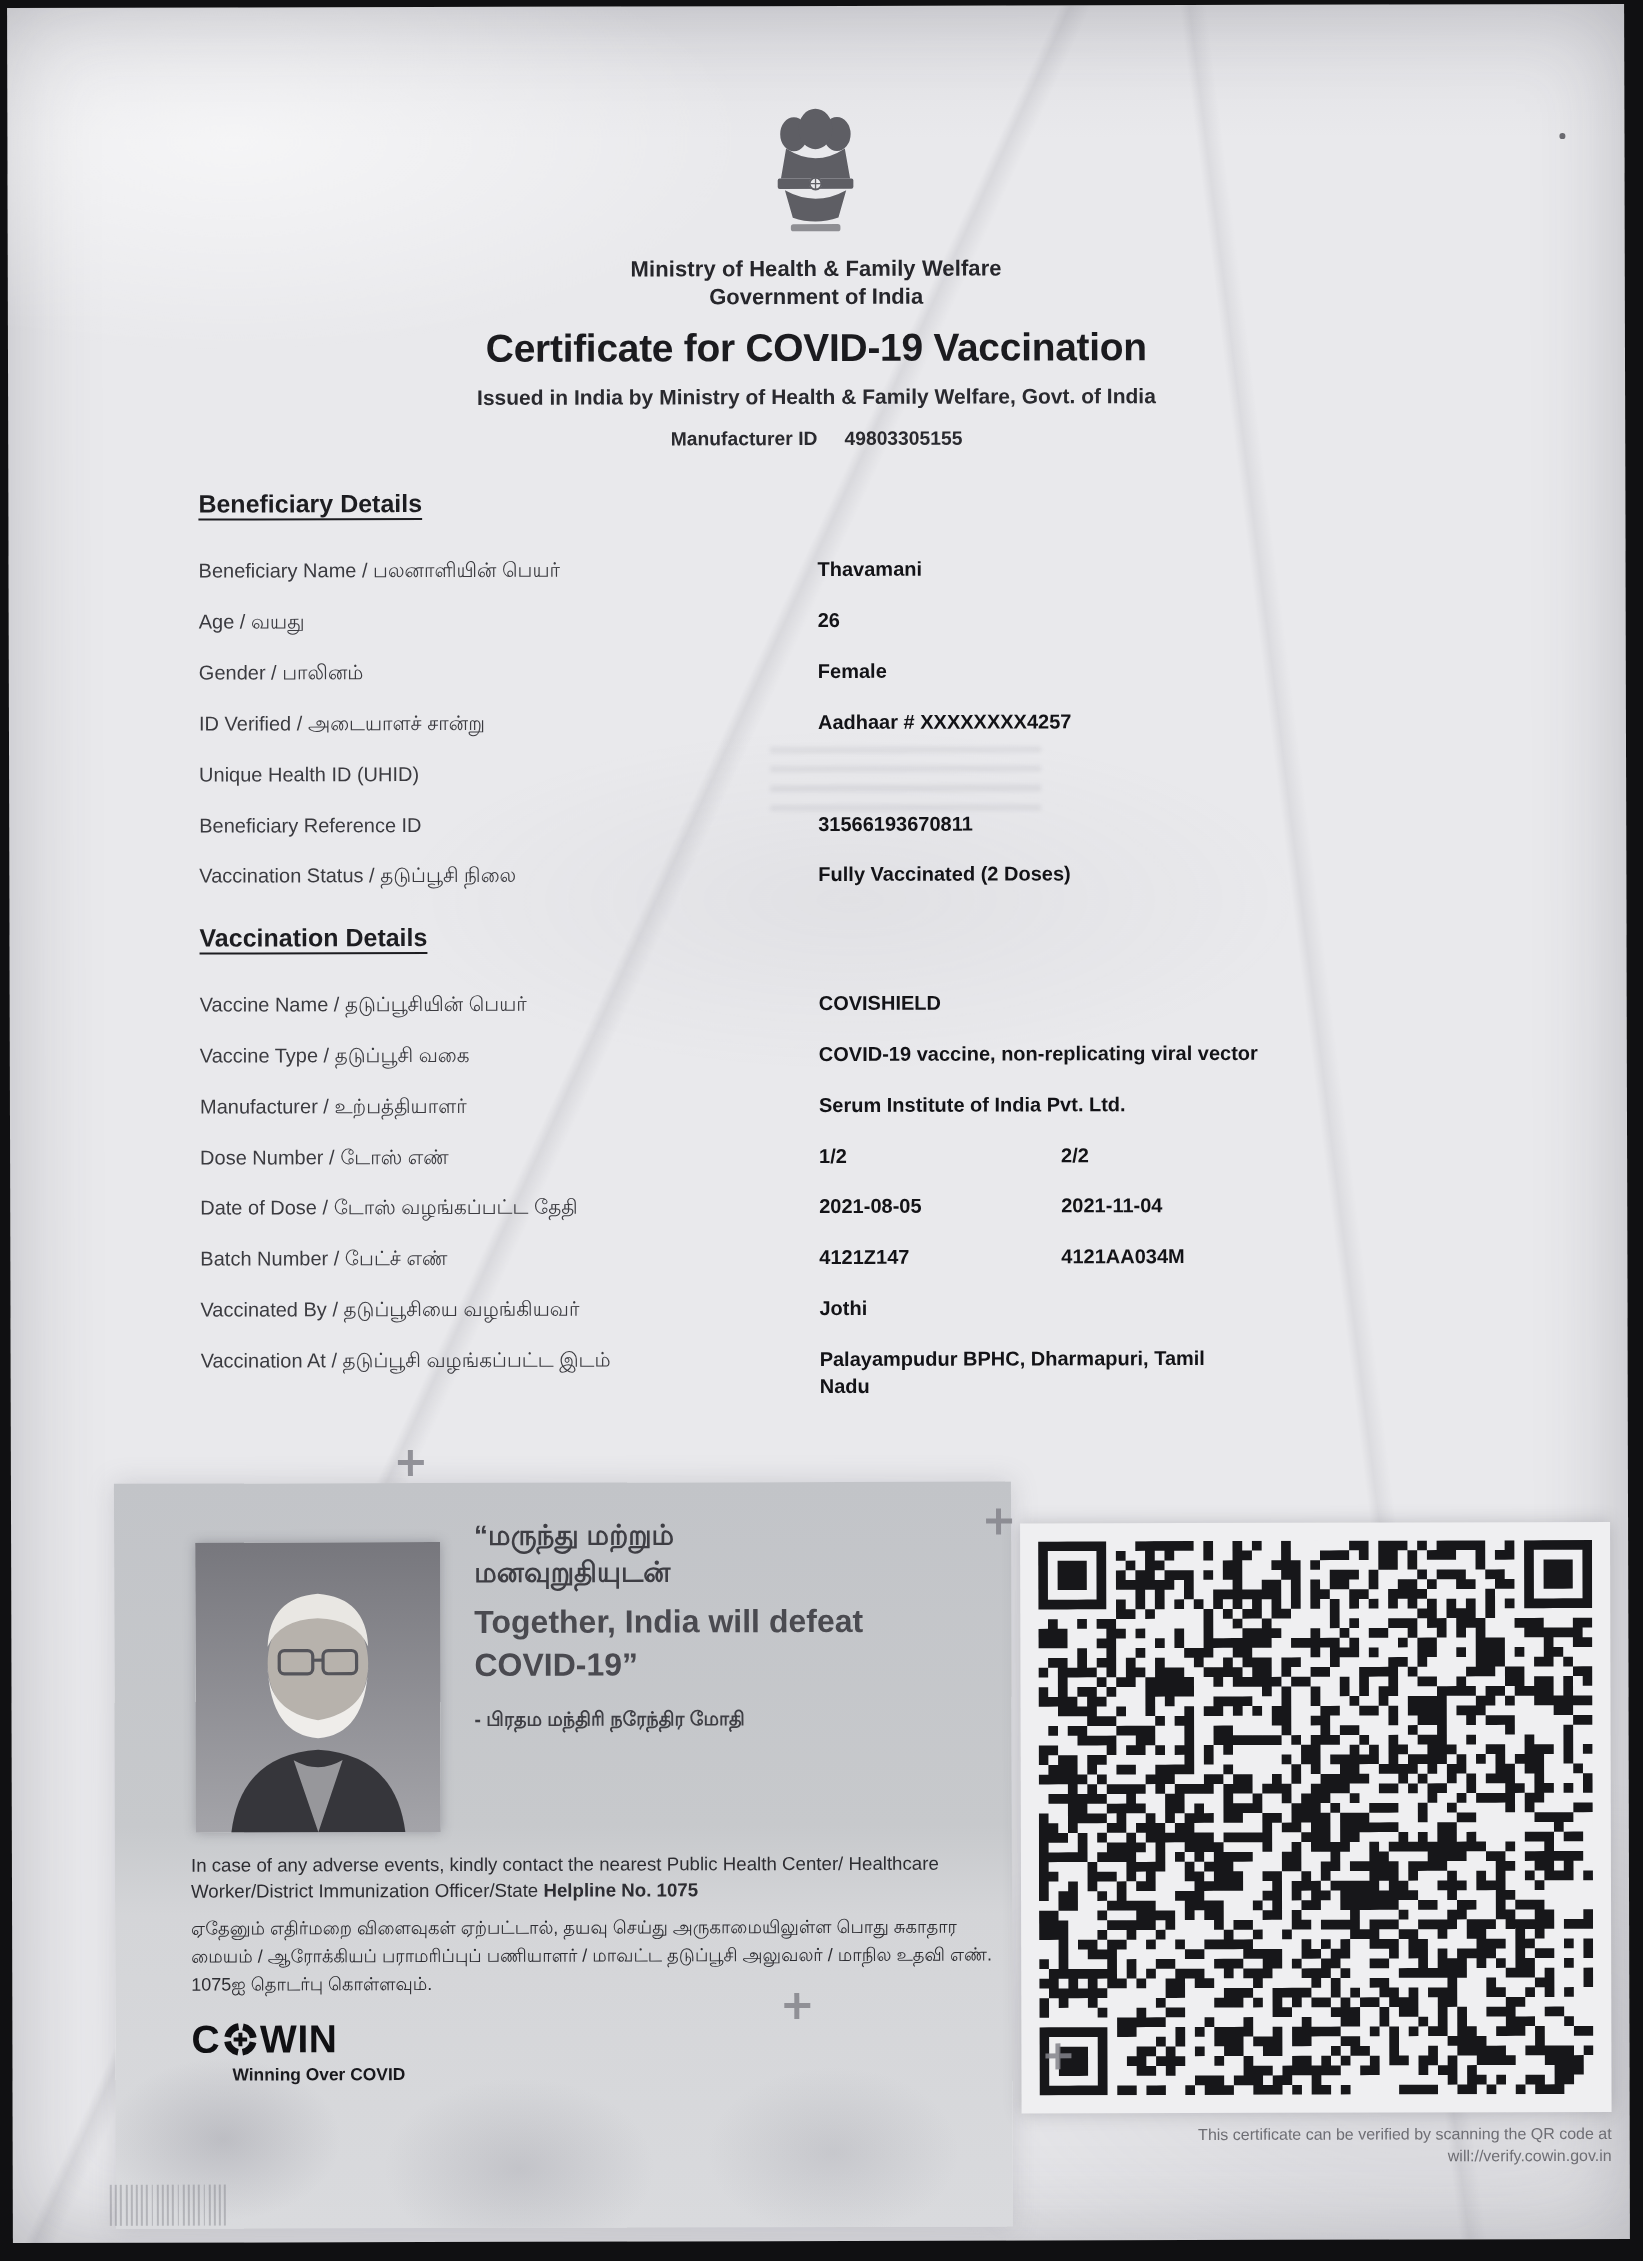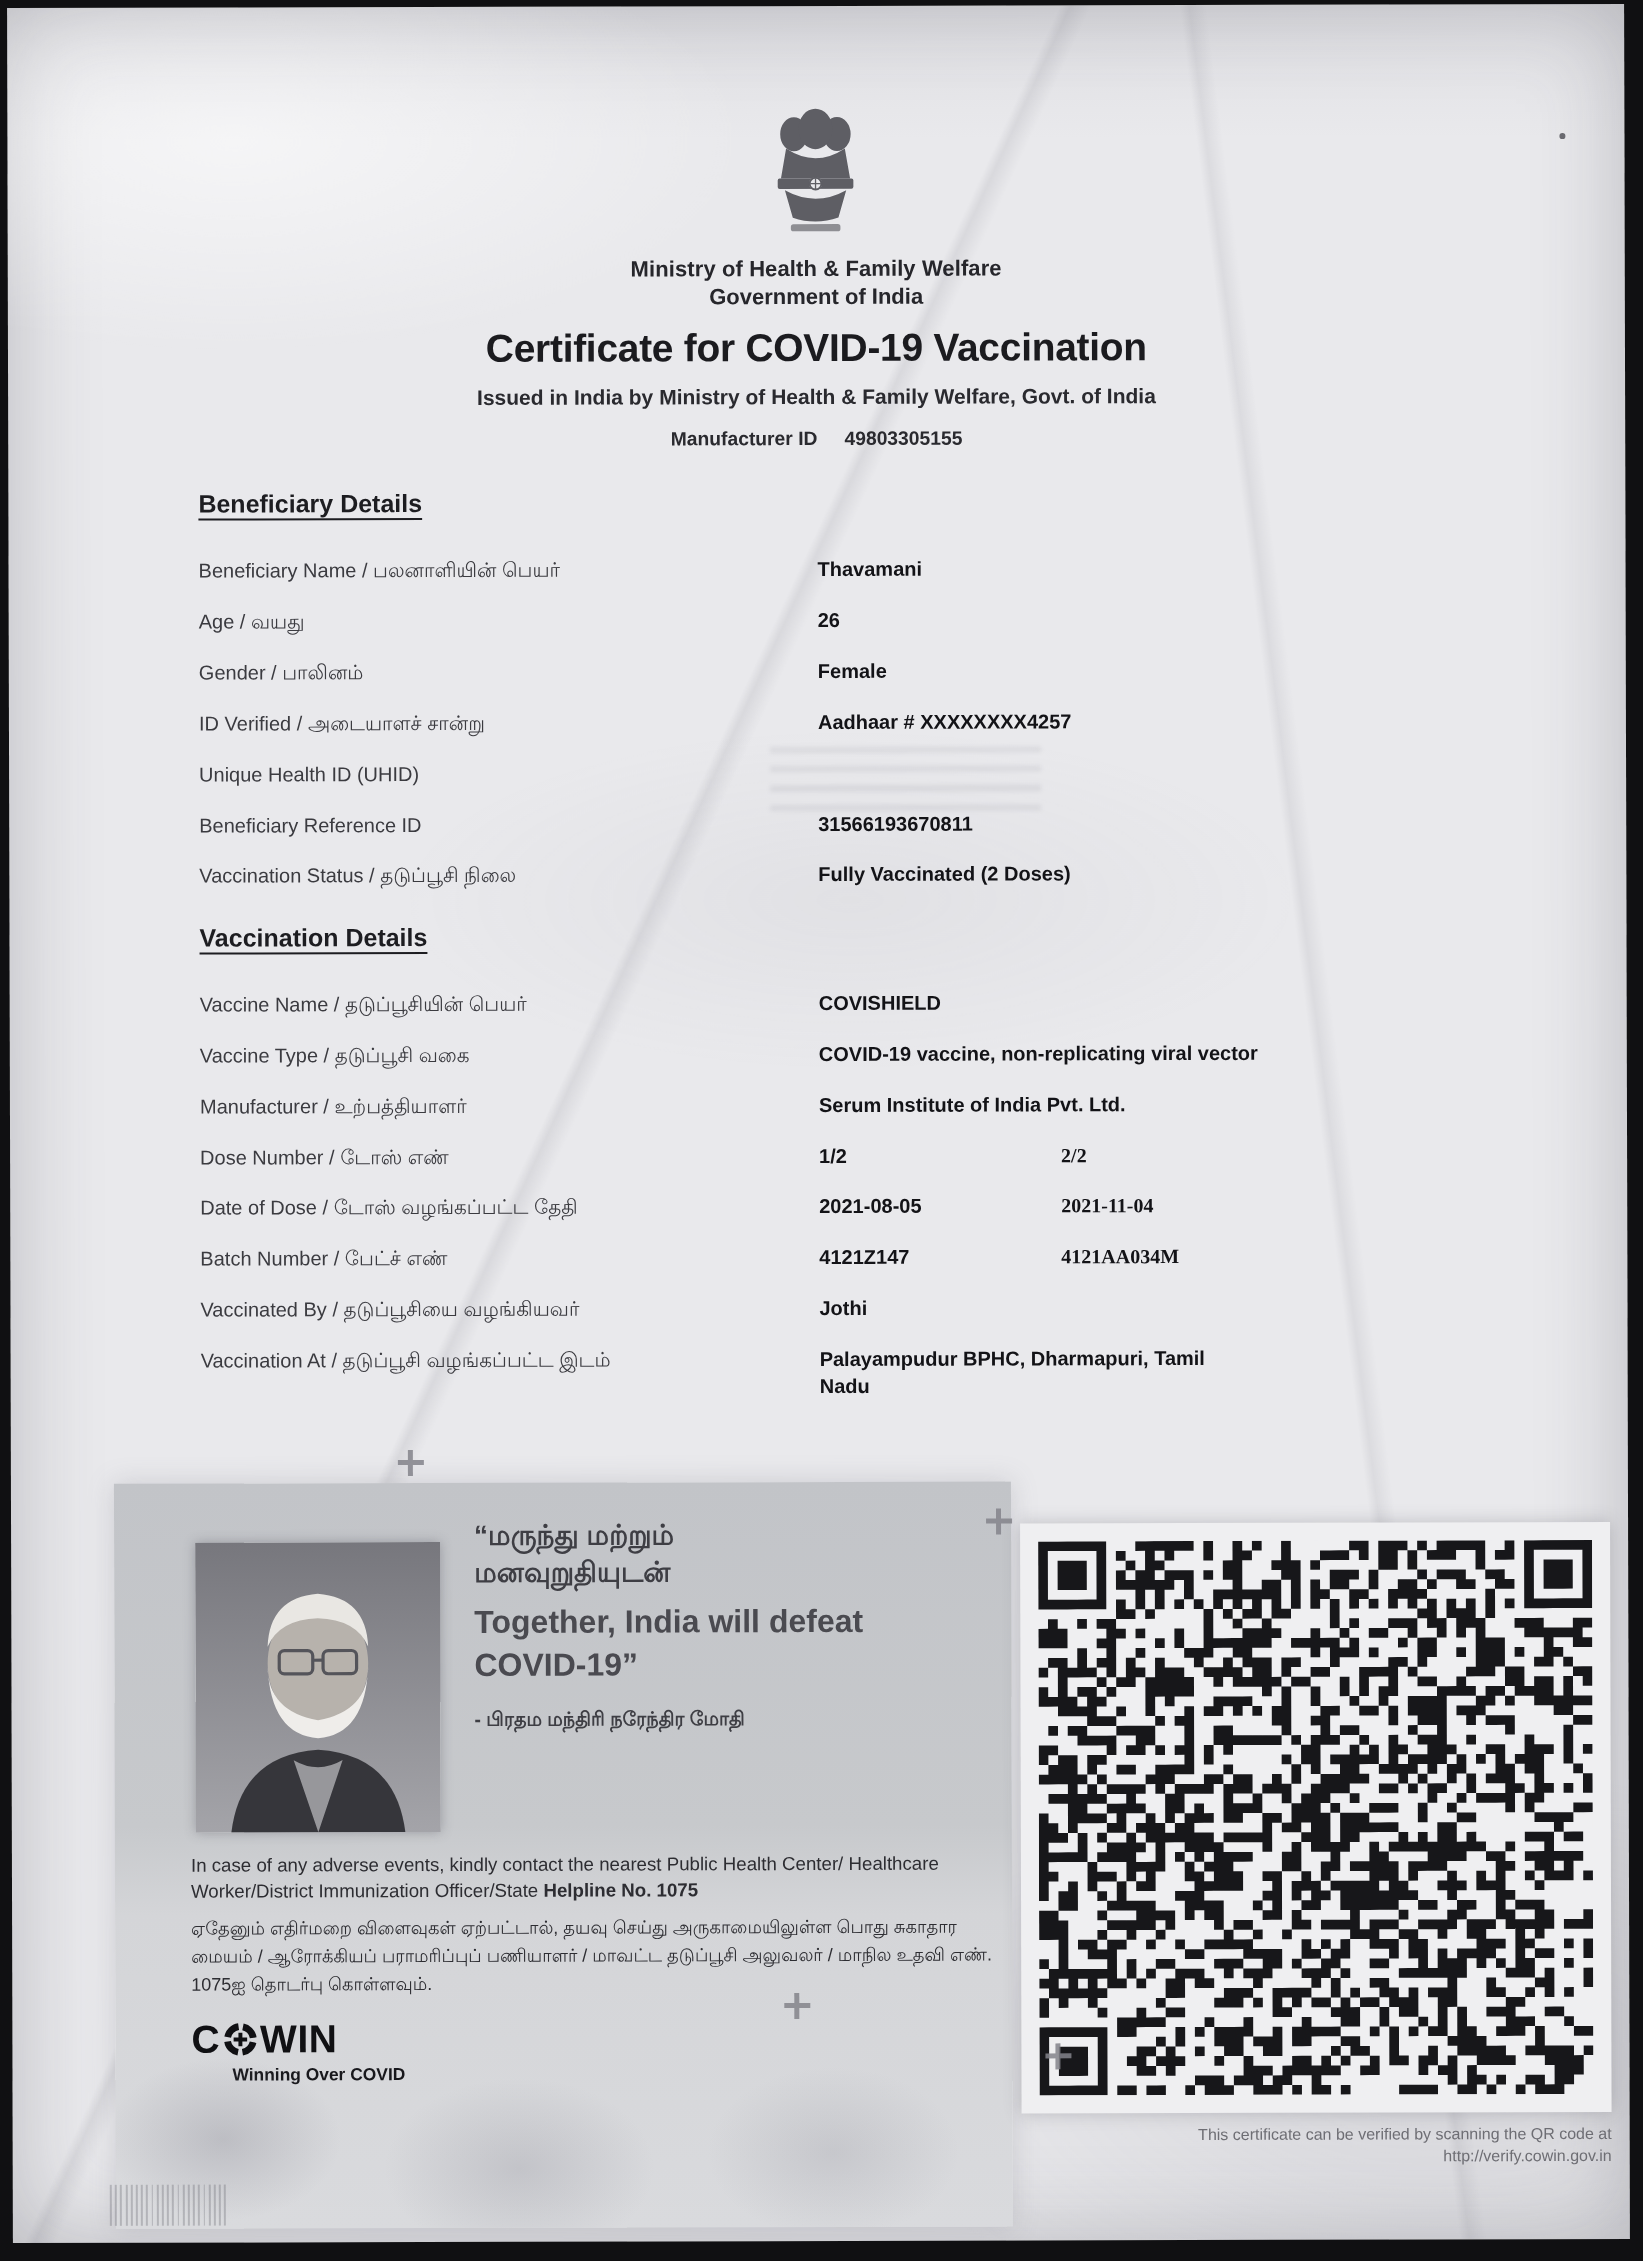--- a/index.html
+++ b/index.html
@@ -46,21 +46,21 @@
     text-decoration:underline; text-underline-offset:5.8px; text-decoration-thickness:1.9px;
     margin-bottom:39px;
   }
   .section-heading.vax { margin-top:34px; }
   .kv-row { position:relative; margin-bottom:24.5px; font-size:20px; line-height:26.4px; min-height:26.4px; }
   .kv-label { width:599px; }
   .kv-value {
     position:absolute; left:619px; top:0; width:567px;
     font-weight:bold; color:#131317; white-space:pre-line;
   }
-  .kv-value2 { position:absolute; left:861px; top:0; font-weight:bold; color:#131317;font-family:Liberation Serif, serif; }
+  .kv-value2 { position:absolute; left:861px; top:0; font-weight:bold; color:#131317; }
 
   
   .banner {
     left:103px; top:1476px; width:897px; height:745px;
     background:linear-gradient(180deg,#c2c4c8 0%,#c7c9cc 46%,#d4d5d8 58%,#d9dadd 100%);
     box-shadow:0 0 26px rgba(120,120,130,.25);
   }
   .banner::after {
     content:""; position:absolute; inset:0; pointer-events:none;
     background:
@@ -261,21 +261,21 @@
   </div>
 
   <div class="abs qr-box">
     <svg id="qr-svg" viewBox="0 0 855 855" aria-hidden="true">
       <rect width="855" height="855" fill="#efeff1"></rect>
     <path d="M0 0h15v15h-15zM15 0h15v15h-15zM30 0h15v15h-15zM45 0h15v15h-15zM60 0h15v15h-15zM75 0h15v15h-15zM90 0h15v15h-15zM150 0h15v15h-15zM165 0h15v15h-15zM180 0h15v15h-15zM195 0h15v15h-15zM210 0h15v15h-15zM225 0h15v15h-15zM255 0h15v15h-15zM300 0h15v15h-15zM330 0h15v15h-15zM375 0h15v15h-15zM480 0h15v15h-15zM495 0h15v15h-15zM525 0h15v15h-15zM540 0h15v15h-15zM555 0h15v15h-15zM585 0h15v15h-15zM615 0h15v15h-15zM630 0h15v15h-15zM645 0h15v15h-15zM660 0h15v15h-15zM675 0h15v15h-15zM720 0h15v15h-15zM750 0h15v15h-15zM765 0h15v15h-15zM780 0h15v15h-15zM795 0h15v15h-15zM810 0h15v15h-15zM825 0h15v15h-15zM840 0h15v15h-15zM0 15h15v15h-15zM90 15h15v15h-15zM120 15h15v15h-15zM165 15h15v15h-15zM195 15h15v15h-15zM255 15h15v15h-15zM300 15h15v15h-15zM315 15h15v15h-15zM375 15h15v15h-15zM435 15h15v15h-15zM450 15h15v15h-15zM465 15h15v15h-15zM495 15h15v15h-15zM525 15h15v15h-15zM540 15h15v15h-15zM570 15h15v15h-15zM600 15h15v15h-15zM615 15h15v15h-15zM630 15h15v15h-15zM675 15h15v15h-15zM705 15h15v15h-15zM720 15h15v15h-15zM750 15h15v15h-15zM840 15h15v15h-15zM0 30h15v15h-15zM30 30h15v15h-15zM45 30h15v15h-15zM60 30h15v15h-15zM90 30h15v15h-15zM135 30h15v15h-15zM165 30h15v15h-15zM180 30h15v15h-15zM285 30h15v15h-15zM300 30h15v15h-15zM360 30h15v15h-15zM375 30h15v15h-15zM390 30h15v15h-15zM420 30h15v15h-15zM525 30h15v15h-15zM540 30h15v15h-15zM570 30h15v15h-15zM675 30h15v15h-15zM750 30h15v15h-15zM780 30h15v15h-15zM795 30h15v15h-15zM810 30h15v15h-15zM840 30h15v15h-15zM0 45h15v15h-15zM30 45h15v15h-15zM45 45h15v15h-15zM60 45h15v15h-15zM90 45h15v15h-15zM120 45h15v15h-15zM150 45h15v15h-15zM165 45h15v15h-15zM195 45h15v15h-15zM210 45h15v15h-15zM225 45h15v15h-15zM255 45h15v15h-15zM285 45h15v15h-15zM300 45h15v15h-15zM375 45h15v15h-15zM390 45h15v15h-15zM450 45h15v15h-15zM465 45h15v15h-15zM480 45h15v15h-15zM510 45h15v15h-15zM585 45h15v15h-15zM615 45h15v15h-15zM630 45h15v15h-15zM645 45h15v15h-15zM690 45h15v15h-15zM705 45h15v15h-15zM750 45h15v15h-15zM780 45h15v15h-15zM795 45h15v15h-15zM810 45h15v15h-15zM840 45h15v15h-15zM0 60h15v15h-15zM30 60h15v15h-15zM45 60h15v15h-15zM60 60h15v15h-15zM90 60h15v15h-15zM120 60h15v15h-15zM135 60h15v15h-15zM150 60h15v15h-15zM165 60h15v15h-15zM180 60h15v15h-15zM195 60h15v15h-15zM225 60h15v15h-15zM300 60h15v15h-15zM345 60h15v15h-15zM360 60h15v15h-15zM390 60h15v15h-15zM420 60h15v15h-15zM450 60h15v15h-15zM465 60h15v15h-15zM510 60h15v15h-15zM555 60h15v15h-15zM570 60h15v15h-15zM600 60h15v15h-15zM645 60h15v15h-15zM660 60h15v15h-15zM705 60h15v15h-15zM720 60h15v15h-15zM750 60h15v15h-15zM780 60h15v15h-15zM795 60h15v15h-15zM810 60h15v15h-15zM840 60h15v15h-15zM0 75h15v15h-15zM90 75h15v15h-15zM150 75h15v15h-15zM180 75h15v15h-15zM225 75h15v15h-15zM270 75h15v15h-15zM285 75h15v15h-15zM300 75h15v15h-15zM315 75h15v15h-15zM330 75h15v15h-15zM345 75h15v15h-15zM360 75h15v15h-15zM390 75h15v15h-15zM420 75h15v15h-15zM435 75h15v15h-15zM480 75h15v15h-15zM495 75h15v15h-15zM540 75h15v15h-15zM555 75h15v15h-15zM570 75h15v15h-15zM585 75h15v15h-15zM690 75h15v15h-15zM750 75h15v15h-15zM840 75h15v15h-15zM0 90h15v15h-15zM15 90h15v15h-15zM30 90h15v15h-15zM45 90h15v15h-15zM60 90h15v15h-15zM75 90h15v15h-15zM90 90h15v15h-15zM120 90h15v15h-15zM150 90h15v15h-15zM180 90h15v15h-15zM210 90h15v15h-15zM240 90h15v15h-15zM270 90h15v15h-15zM300 90h15v15h-15zM330 90h15v15h-15zM360 90h15v15h-15zM390 90h15v15h-15zM420 90h15v15h-15zM450 90h15v15h-15zM480 90h15v15h-15zM510 90h15v15h-15zM540 90h15v15h-15zM570 90h15v15h-15zM600 90h15v15h-15zM630 90h15v15h-15zM660 90h15v15h-15zM690 90h15v15h-15zM720 90h15v15h-15zM750 90h15v15h-15zM765 90h15v15h-15zM780 90h15v15h-15zM795 90h15v15h-15zM810 90h15v15h-15zM825 90h15v15h-15zM840 90h15v15h-15zM120 105h15v15h-15zM135 105h15v15h-15zM165 105h15v15h-15zM255 105h15v15h-15zM285 105h15v15h-15zM315 105h15v15h-15zM330 105h15v15h-15zM360 105h15v15h-15zM375 105h15v15h-15zM450 105h15v15h-15zM585 105h15v15h-15zM600 105h15v15h-15zM630 105h15v15h-15zM645 105h15v15h-15zM660 105h15v15h-15zM690 105h15v15h-15zM15 120h15v15h-15zM60 120h15v15h-15zM90 120h15v15h-15zM105 120h15v15h-15zM255 120h15v15h-15zM300 120h15v15h-15zM345 120h15v15h-15zM450 120h15v15h-15zM480 120h15v15h-15zM540 120h15v15h-15zM555 120h15v15h-15zM570 120h15v15h-15zM600 120h15v15h-15zM615 120h15v15h-15zM645 120h15v15h-15zM660 120h15v15h-15zM675 120h15v15h-15zM735 120h15v15h-15zM750 120h15v15h-15zM765 120h15v15h-15zM825 120h15v15h-15zM840 120h15v15h-15zM0 135h15v15h-15zM15 135h15v15h-15zM30 135h15v15h-15zM105 135h15v15h-15zM120 135h15v15h-15zM150 135h15v15h-15zM210 135h15v15h-15zM255 135h15v15h-15zM315 135h15v15h-15zM330 135h15v15h-15zM345 135h15v15h-15zM360 135h15v15h-15zM420 135h15v15h-15zM465 135h15v15h-15zM510 135h15v15h-15zM525 135h15v15h-15zM570 135h15v15h-15zM615 135h15v15h-15zM645 135h15v15h-15zM675 135h15v15h-15zM750 135h15v15h-15zM765 135h15v15h-15zM780 135h15v15h-15zM795 135h15v15h-15zM810 135h15v15h-15zM825 135h15v15h-15zM0 150h15v15h-15zM15 150h15v15h-15zM30 150h15v15h-15zM90 150h15v15h-15zM105 150h15v15h-15zM180 150h15v15h-15zM210 150h15v15h-15zM255 150h15v15h-15zM270 150h15v15h-15zM285 150h15v15h-15zM300 150h15v15h-15zM315 150h15v15h-15zM330 150h15v15h-15zM345 150h15v15h-15zM390 150h15v15h-15zM405 150h15v15h-15zM420 150h15v15h-15zM435 150h15v15h-15zM450 150h15v15h-15zM480 150h15v15h-15zM555 150h15v15h-15zM585 150h15v15h-15zM600 150h15v15h-15zM675 150h15v15h-15zM690 150h15v15h-15zM705 150h15v15h-15zM780 150h15v15h-15zM825 150h15v15h-15zM840 150h15v15h-15zM60 165h15v15h-15zM105 165h15v15h-15zM150 165h15v15h-15zM225 165h15v15h-15zM240 165h15v15h-15zM255 165h15v15h-15zM300 165h15v15h-15zM315 165h15v15h-15zM420 165h15v15h-15zM450 165h15v15h-15zM465 165h15v15h-15zM480 165h15v15h-15zM510 165h15v15h-15zM585 165h15v15h-15zM600 165h15v15h-15zM645 165h15v15h-15zM675 165h15v15h-15zM690 165h15v15h-15zM705 165h15v15h-15zM735 165h15v15h-15zM780 165h15v15h-15zM795 165h15v15h-15zM15 180h15v15h-15zM30 180h15v15h-15zM60 180h15v15h-15zM90 180h15v15h-15zM105 180h15v15h-15zM135 180h15v15h-15zM180 180h15v15h-15zM240 180h15v15h-15zM285 180h15v15h-15zM315 180h15v15h-15zM330 180h15v15h-15zM345 180h15v15h-15zM375 180h15v15h-15zM390 180h15v15h-15zM450 180h15v15h-15zM540 180h15v15h-15zM555 180h15v15h-15zM585 180h15v15h-15zM675 180h15v15h-15zM690 180h15v15h-15zM705 180h15v15h-15zM765 180h15v15h-15zM780 180h15v15h-15zM810 180h15v15h-15zM0 195h15v15h-15zM30 195h15v15h-15zM45 195h15v15h-15zM60 195h15v15h-15zM75 195h15v15h-15zM105 195h15v15h-15zM135 195h15v15h-15zM150 195h15v15h-15zM180 195h15v15h-15zM195 195h15v15h-15zM210 195h15v15h-15zM255 195h15v15h-15zM270 195h15v15h-15zM285 195h15v15h-15zM300 195h15v15h-15zM330 195h15v15h-15zM345 195h15v15h-15zM375 195h15v15h-15zM420 195h15v15h-15zM435 195h15v15h-15zM495 195h15v15h-15zM510 195h15v15h-15zM525 195h15v15h-15zM540 195h15v15h-15zM570 195h15v15h-15zM660 195h15v15h-15zM675 195h15v15h-15zM690 195h15v15h-15zM720 195h15v15h-15zM735 195h15v15h-15zM825 195h15v15h-15zM840 195h15v15h-15zM30 210h15v15h-15zM90 210h15v15h-15zM120 210h15v15h-15zM135 210h15v15h-15zM165 210h15v15h-15zM180 210h15v15h-15zM195 210h15v15h-15zM210 210h15v15h-15zM225 210h15v15h-15zM270 210h15v15h-15zM300 210h15v15h-15zM315 210h15v15h-15zM330 210h15v15h-15zM345 210h15v15h-15zM360 210h15v15h-15zM390 210h15v15h-15zM405 210h15v15h-15zM465 210h15v15h-15zM495 210h15v15h-15zM540 210h15v15h-15zM585 210h15v15h-15zM600 210h15v15h-15zM645 210h15v15h-15zM720 210h15v15h-15zM735 210h15v15h-15zM765 210h15v15h-15zM780 210h15v15h-15zM810 210h15v15h-15zM840 210h15v15h-15zM0 225h15v15h-15zM30 225h15v15h-15zM60 225h15v15h-15zM75 225h15v15h-15zM105 225h15v15h-15zM165 225h15v15h-15zM180 225h15v15h-15zM195 225h15v15h-15zM210 225h15v15h-15zM225 225h15v15h-15zM345 225h15v15h-15zM375 225h15v15h-15zM420 225h15v15h-15zM465 225h15v15h-15zM495 225h15v15h-15zM525 225h15v15h-15zM540 225h15v15h-15zM615 225h15v15h-15zM630 225h15v15h-15zM645 225h15v15h-15zM660 225h15v15h-15zM690 225h15v15h-15zM705 225h15v15h-15zM735 225h15v15h-15zM750 225h15v15h-15zM765 225h15v15h-15zM780 225h15v15h-15zM810 225h15v15h-15zM0 240h15v15h-15zM15 240h15v15h-15zM30 240h15v15h-15zM45 240h15v15h-15zM75 240h15v15h-15zM90 240h15v15h-15zM165 240h15v15h-15zM195 240h15v15h-15zM270 240h15v15h-15zM285 240h15v15h-15zM300 240h15v15h-15zM315 240h15v15h-15zM375 240h15v15h-15zM420 240h15v15h-15zM480 240h15v15h-15zM525 240h15v15h-15zM570 240h15v15h-15zM585 240h15v15h-15zM600 240h15v15h-15zM615 240h15v15h-15zM675 240h15v15h-15zM690 240h15v15h-15zM720 240h15v15h-15zM765 240h15v15h-15zM780 240h15v15h-15zM795 240h15v15h-15zM810 240h15v15h-15zM825 240h15v15h-15zM840 240h15v15h-15zM30 255h15v15h-15zM45 255h15v15h-15zM60 255h15v15h-15zM75 255h15v15h-15zM120 255h15v15h-15zM165 255h15v15h-15zM225 255h15v15h-15zM255 255h15v15h-15zM270 255h15v15h-15zM300 255h15v15h-15zM330 255h15v15h-15zM360 255h15v15h-15zM375 255h15v15h-15zM435 255h15v15h-15zM450 255h15v15h-15zM495 255h15v15h-15zM510 255h15v15h-15zM540 255h15v15h-15zM570 255h15v15h-15zM585 255h15v15h-15zM600 255h15v15h-15zM615 255h15v15h-15zM645 255h15v15h-15zM660 255h15v15h-15zM675 255h15v15h-15zM795 255h15v15h-15zM810 255h15v15h-15zM75 270h15v15h-15zM90 270h15v15h-15zM105 270h15v15h-15zM180 270h15v15h-15zM210 270h15v15h-15zM225 270h15v15h-15zM360 270h15v15h-15zM375 270h15v15h-15zM420 270h15v15h-15zM435 270h15v15h-15zM540 270h15v15h-15zM585 270h15v15h-15zM600 270h15v15h-15zM615 270h15v15h-15zM660 270h15v15h-15zM690 270h15v15h-15zM705 270h15v15h-15zM720 270h15v15h-15zM825 270h15v15h-15zM840 270h15v15h-15zM15 285h15v15h-15zM45 285h15v15h-15zM60 285h15v15h-15zM120 285h15v15h-15zM135 285h15v15h-15zM150 285h15v15h-15zM165 285h15v15h-15zM225 285h15v15h-15zM270 285h15v15h-15zM285 285h15v15h-15zM375 285h15v15h-15zM435 285h15v15h-15zM465 285h15v15h-15zM480 285h15v15h-15zM570 285h15v15h-15zM615 285h15v15h-15zM720 285h15v15h-15zM810 285h15v15h-15zM60 300h15v15h-15zM75 300h15v15h-15zM90 300h15v15h-15zM105 300h15v15h-15zM150 300h15v15h-15zM165 300h15v15h-15zM225 300h15v15h-15zM270 300h15v15h-15zM285 300h15v15h-15zM300 300h15v15h-15zM315 300h15v15h-15zM330 300h15v15h-15zM345 300h15v15h-15zM360 300h15v15h-15zM390 300h15v15h-15zM420 300h15v15h-15zM435 300h15v15h-15zM450 300h15v15h-15zM495 300h15v15h-15zM540 300h15v15h-15zM585 300h15v15h-15zM600 300h15v15h-15zM615 300h15v15h-15zM660 300h15v15h-15zM750 300h15v15h-15zM810 300h15v15h-15zM0 315h15v15h-15zM15 315h15v15h-15zM105 315h15v15h-15zM135 315h15v15h-15zM150 315h15v15h-15zM180 315h15v15h-15zM210 315h15v15h-15zM225 315h15v15h-15zM255 315h15v15h-15zM285 315h15v15h-15zM405 315h15v15h-15zM420 315h15v15h-15zM480 315h15v15h-15zM510 315h15v15h-15zM540 315h15v15h-15zM555 315h15v15h-15zM600 315h15v15h-15zM615 315h15v15h-15zM630 315h15v15h-15zM690 315h15v15h-15zM705 315h15v15h-15zM750 315h15v15h-15zM765 315h15v15h-15zM780 315h15v15h-15zM810 315h15v15h-15zM840 315h15v15h-15zM0 330h15v15h-15zM30 330h15v15h-15zM45 330h15v15h-15zM75 330h15v15h-15zM90 330h15v15h-15zM225 330h15v15h-15zM255 330h15v15h-15zM375 330h15v15h-15zM405 330h15v15h-15zM420 330h15v15h-15zM450 330h15v15h-15zM465 330h15v15h-15zM480 330h15v15h-15zM495 330h15v15h-15zM510 330h15v15h-15zM540 330h15v15h-15zM570 330h15v15h-15zM585 330h15v15h-15zM600 330h15v15h-15zM615 330h15v15h-15zM645 330h15v15h-15zM675 330h15v15h-15zM705 330h15v15h-15zM735 330h15v15h-15zM750 330h15v15h-15zM765 330h15v15h-15zM810 330h15v15h-15zM15 345h15v15h-15zM30 345h15v15h-15zM45 345h15v15h-15zM75 345h15v15h-15zM120 345h15v15h-15zM135 345h15v15h-15zM180 345h15v15h-15zM195 345h15v15h-15zM210 345h15v15h-15zM225 345h15v15h-15zM285 345h15v15h-15zM390 345h15v15h-15zM420 345h15v15h-15zM465 345h15v15h-15zM480 345h15v15h-15zM525 345h15v15h-15zM540 345h15v15h-15zM555 345h15v15h-15zM570 345h15v15h-15zM600 345h15v15h-15zM630 345h15v15h-15zM645 345h15v15h-15zM705 345h15v15h-15zM720 345h15v15h-15zM750 345h15v15h-15zM765 345h15v15h-15zM825 345h15v15h-15zM0 360h15v15h-15zM15 360h15v15h-15zM30 360h15v15h-15zM45 360h15v15h-15zM60 360h15v15h-15zM90 360h15v15h-15zM165 360h15v15h-15zM180 360h15v15h-15zM195 360h15v15h-15zM255 360h15v15h-15zM270 360h15v15h-15zM300 360h15v15h-15zM315 360h15v15h-15zM360 360h15v15h-15zM390 360h15v15h-15zM435 360h15v15h-15zM450 360h15v15h-15zM465 360h15v15h-15zM480 360h15v15h-15zM495 360h15v15h-15zM555 360h15v15h-15zM585 360h15v15h-15zM630 360h15v15h-15zM660 360h15v15h-15zM690 360h15v15h-15zM705 360h15v15h-15zM720 360h15v15h-15zM765 360h15v15h-15zM840 360h15v15h-15zM45 375h15v15h-15zM75 375h15v15h-15zM105 375h15v15h-15zM120 375h15v15h-15zM135 375h15v15h-15zM150 375h15v15h-15zM180 375h15v15h-15zM210 375h15v15h-15zM225 375h15v15h-15zM240 375h15v15h-15zM255 375h15v15h-15zM285 375h15v15h-15zM300 375h15v15h-15zM315 375h15v15h-15zM345 375h15v15h-15zM360 375h15v15h-15zM375 375h15v15h-15zM420 375h15v15h-15zM435 375h15v15h-15zM450 375h15v15h-15zM465 375h15v15h-15zM525 375h15v15h-15zM540 375h15v15h-15zM570 375h15v15h-15zM600 375h15v15h-15zM615 375h15v15h-15zM660 375h15v15h-15zM720 375h15v15h-15zM735 375h15v15h-15zM765 375h15v15h-15zM780 375h15v15h-15zM810 375h15v15h-15zM840 375h15v15h-15zM15 390h15v15h-15zM30 390h15v15h-15zM45 390h15v15h-15zM60 390h15v15h-15zM75 390h15v15h-15zM90 390h15v15h-15zM135 390h15v15h-15zM195 390h15v15h-15zM210 390h15v15h-15zM285 390h15v15h-15zM330 390h15v15h-15zM375 390h15v15h-15zM405 390h15v15h-15zM420 390h15v15h-15zM435 390h15v15h-15zM480 390h15v15h-15zM600 390h15v15h-15zM645 390h15v15h-15zM675 390h15v15h-15zM690 390h15v15h-15zM705 390h15v15h-15zM720 390h15v15h-15zM750 390h15v15h-15zM765 390h15v15h-15zM45 405h15v15h-15zM60 405h15v15h-15zM105 405h15v15h-15zM120 405h15v15h-15zM135 405h15v15h-15zM150 405h15v15h-15zM195 405h15v15h-15zM210 405h15v15h-15zM240 405h15v15h-15zM285 405h15v15h-15zM300 405h15v15h-15zM315 405h15v15h-15zM330 405h15v15h-15zM390 405h15v15h-15zM405 405h15v15h-15zM420 405h15v15h-15zM450 405h15v15h-15zM510 405h15v15h-15zM525 405h15v15h-15zM540 405h15v15h-15zM585 405h15v15h-15zM630 405h15v15h-15zM720 405h15v15h-15zM750 405h15v15h-15zM825 405h15v15h-15zM840 405h15v15h-15zM0 420h15v15h-15zM45 420h15v15h-15zM60 420h15v15h-15zM75 420h15v15h-15zM90 420h15v15h-15zM120 420h15v15h-15zM165 420h15v15h-15zM195 420h15v15h-15zM225 420h15v15h-15zM240 420h15v15h-15zM255 420h15v15h-15zM285 420h15v15h-15zM300 420h15v15h-15zM345 420h15v15h-15zM360 420h15v15h-15zM390 420h15v15h-15zM405 420h15v15h-15zM420 420h15v15h-15zM435 420h15v15h-15zM465 420h15v15h-15zM480 420h15v15h-15zM495 420h15v15h-15zM585 420h15v15h-15zM645 420h15v15h-15zM660 420h15v15h-15zM765 420h15v15h-15zM780 420h15v15h-15zM795 420h15v15h-15zM810 420h15v15h-15zM0 435h15v15h-15zM15 435h15v15h-15zM45 435h15v15h-15zM105 435h15v15h-15zM120 435h15v15h-15zM150 435h15v15h-15zM165 435h15v15h-15zM180 435h15v15h-15zM210 435h15v15h-15zM225 435h15v15h-15zM345 435h15v15h-15zM375 435h15v15h-15zM390 435h15v15h-15zM420 435h15v15h-15zM435 435h15v15h-15zM465 435h15v15h-15zM480 435h15v15h-15zM495 435h15v15h-15zM510 435h15v15h-15zM525 435h15v15h-15zM540 435h15v15h-15zM615 435h15v15h-15zM630 435h15v15h-15zM795 435h15v15h-15zM0 450h15v15h-15zM15 450h15v15h-15zM30 450h15v15h-15zM60 450h15v15h-15zM90 450h15v15h-15zM135 450h15v15h-15zM165 450h15v15h-15zM180 450h15v15h-15zM195 450h15v15h-15zM210 450h15v15h-15zM225 450h15v15h-15zM240 450h15v15h-15zM255 450h15v15h-15zM285 450h15v15h-15zM300 450h15v15h-15zM315 450h15v15h-15zM330 450h15v15h-15zM345 450h15v15h-15zM405 450h15v15h-15zM420 450h15v15h-15zM435 450h15v15h-15zM465 450h15v15h-15zM480 450h15v15h-15zM555 450h15v15h-15zM585 450h15v15h-15zM615 450h15v15h-15zM630 450h15v15h-15zM660 450h15v15h-15zM750 450h15v15h-15zM765 450h15v15h-15zM780 450h15v15h-15zM810 450h15v15h-15zM825 450h15v15h-15zM0 465h15v15h-15zM60 465h15v15h-15zM105 465h15v15h-15zM120 465h15v15h-15zM135 465h15v15h-15zM150 465h15v15h-15zM180 465h15v15h-15zM225 465h15v15h-15zM240 465h15v15h-15zM255 465h15v15h-15zM270 465h15v15h-15zM345 465h15v15h-15zM390 465h15v15h-15zM420 465h15v15h-15zM435 465h15v15h-15zM450 465h15v15h-15zM465 465h15v15h-15zM510 465h15v15h-15zM540 465h15v15h-15zM555 465h15v15h-15zM570 465h15v15h-15zM585 465h15v15h-15zM600 465h15v15h-15zM615 465h15v15h-15zM630 465h15v15h-15zM645 465h15v15h-15zM660 465h15v15h-15zM675 465h15v15h-15zM720 465h15v15h-15zM780 465h15v15h-15zM0 480h15v15h-15zM15 480h15v15h-15zM30 480h15v15h-15zM45 480h15v15h-15zM60 480h15v15h-15zM90 480h15v15h-15zM105 480h15v15h-15zM120 480h15v15h-15zM135 480h15v15h-15zM180 480h15v15h-15zM210 480h15v15h-15zM240 480h15v15h-15zM270 480h15v15h-15zM285 480h15v15h-15zM300 480h15v15h-15zM315 480h15v15h-15zM375 480h15v15h-15zM390 480h15v15h-15zM450 480h15v15h-15zM510 480h15v15h-15zM525 480h15v15h-15zM600 480h15v15h-15zM615 480h15v15h-15zM630 480h15v15h-15zM645 480h15v15h-15zM690 480h15v15h-15zM705 480h15v15h-15zM750 480h15v15h-15zM765 480h15v15h-15zM780 480h15v15h-15zM795 480h15v15h-15zM810 480h15v15h-15zM825 480h15v15h-15zM0 495h15v15h-15zM75 495h15v15h-15zM135 495h15v15h-15zM150 495h15v15h-15zM165 495h15v15h-15zM180 495h15v15h-15zM225 495h15v15h-15zM255 495h15v15h-15zM270 495h15v15h-15zM285 495h15v15h-15zM375 495h15v15h-15zM390 495h15v15h-15zM435 495h15v15h-15zM450 495h15v15h-15zM480 495h15v15h-15zM495 495h15v15h-15zM510 495h15v15h-15zM525 495h15v15h-15zM540 495h15v15h-15zM570 495h15v15h-15zM585 495h15v15h-15zM600 495h15v15h-15zM615 495h15v15h-15zM705 495h15v15h-15zM720 495h15v15h-15zM765 495h15v15h-15zM780 495h15v15h-15zM810 495h15v15h-15zM0 510h15v15h-15zM15 510h15v15h-15zM75 510h15v15h-15zM90 510h15v15h-15zM105 510h15v15h-15zM135 510h15v15h-15zM165 510h15v15h-15zM225 510h15v15h-15zM240 510h15v15h-15zM270 510h15v15h-15zM285 510h15v15h-15zM300 510h15v15h-15zM345 510h15v15h-15zM360 510h15v15h-15zM405 510h15v15h-15zM435 510h15v15h-15zM510 510h15v15h-15zM525 510h15v15h-15zM540 510h15v15h-15zM570 510h15v15h-15zM630 510h15v15h-15zM675 510h15v15h-15zM705 510h15v15h-15zM750 510h15v15h-15zM780 510h15v15h-15zM795 510h15v15h-15zM810 510h15v15h-15zM840 510h15v15h-15zM0 525h15v15h-15zM45 525h15v15h-15zM75 525h15v15h-15zM120 525h15v15h-15zM150 525h15v15h-15zM165 525h15v15h-15zM240 525h15v15h-15zM255 525h15v15h-15zM270 525h15v15h-15zM285 525h15v15h-15zM300 525h15v15h-15zM360 525h15v15h-15zM390 525h15v15h-15zM405 525h15v15h-15zM420 525h15v15h-15zM450 525h15v15h-15zM465 525h15v15h-15zM480 525h15v15h-15zM495 525h15v15h-15zM510 525h15v15h-15zM540 525h15v15h-15zM555 525h15v15h-15zM615 525h15v15h-15zM630 525h15v15h-15zM645 525h15v15h-15zM675 525h15v15h-15zM690 525h15v15h-15zM705 525h15v15h-15zM765 525h15v15h-15zM0 540h15v15h-15zM30 540h15v15h-15zM45 540h15v15h-15zM90 540h15v15h-15zM120 540h15v15h-15zM210 540h15v15h-15zM225 540h15v15h-15zM240 540h15v15h-15zM345 540h15v15h-15zM360 540h15v15h-15zM390 540h15v15h-15zM420 540h15v15h-15zM435 540h15v15h-15zM465 540h15v15h-15zM480 540h15v15h-15zM495 540h15v15h-15zM510 540h15v15h-15zM525 540h15v15h-15zM540 540h15v15h-15zM555 540h15v15h-15zM570 540h15v15h-15zM630 540h15v15h-15zM705 540h15v15h-15zM720 540h15v15h-15zM30 555h15v15h-15zM45 555h15v15h-15zM105 555h15v15h-15zM120 555h15v15h-15zM135 555h15v15h-15zM150 555h15v15h-15zM165 555h15v15h-15zM225 555h15v15h-15zM240 555h15v15h-15zM255 555h15v15h-15zM270 555h15v15h-15zM330 555h15v15h-15zM360 555h15v15h-15zM405 555h15v15h-15zM420 555h15v15h-15zM465 555h15v15h-15zM480 555h15v15h-15zM495 555h15v15h-15zM510 555h15v15h-15zM525 555h15v15h-15zM540 555h15v15h-15zM585 555h15v15h-15zM600 555h15v15h-15zM645 555h15v15h-15zM660 555h15v15h-15zM705 555h15v15h-15zM735 555h15v15h-15zM750 555h15v15h-15zM765 555h15v15h-15zM0 570h15v15h-15zM15 570h15v15h-15zM90 570h15v15h-15zM150 570h15v15h-15zM165 570h15v15h-15zM180 570h15v15h-15zM195 570h15v15h-15zM225 570h15v15h-15zM255 570h15v15h-15zM270 570h15v15h-15zM345 570h15v15h-15zM360 570h15v15h-15zM390 570h15v15h-15zM480 570h15v15h-15zM555 570h15v15h-15zM630 570h15v15h-15zM645 570h15v15h-15zM705 570h15v15h-15zM720 570h15v15h-15zM765 570h15v15h-15zM780 570h15v15h-15zM840 570h15v15h-15zM0 585h15v15h-15zM15 585h15v15h-15zM30 585h15v15h-15zM105 585h15v15h-15zM120 585h15v15h-15zM135 585h15v15h-15zM150 585h15v15h-15zM165 585h15v15h-15zM195 585h15v15h-15zM270 585h15v15h-15zM300 585h15v15h-15zM315 585h15v15h-15zM390 585h15v15h-15zM405 585h15v15h-15zM435 585h15v15h-15zM450 585h15v15h-15zM465 585h15v15h-15zM480 585h15v15h-15zM510 585h15v15h-15zM525 585h15v15h-15zM540 585h15v15h-15zM585 585h15v15h-15zM600 585h15v15h-15zM615 585h15v15h-15zM630 585h15v15h-15zM660 585h15v15h-15zM675 585h15v15h-15zM690 585h15v15h-15zM720 585h15v15h-15zM735 585h15v15h-15zM750 585h15v15h-15zM765 585h15v15h-15zM780 585h15v15h-15zM810 585h15v15h-15zM825 585h15v15h-15zM840 585h15v15h-15zM0 600h15v15h-15zM15 600h15v15h-15zM30 600h15v15h-15zM90 600h15v15h-15zM135 600h15v15h-15zM180 600h15v15h-15zM285 600h15v15h-15zM330 600h15v15h-15zM375 600h15v15h-15zM480 600h15v15h-15zM495 600h15v15h-15zM510 600h15v15h-15zM555 600h15v15h-15zM570 600h15v15h-15zM615 600h15v15h-15zM660 600h15v15h-15zM675 600h15v15h-15zM735 600h15v15h-15zM765 600h15v15h-15zM30 615h15v15h-15zM60 615h15v15h-15zM75 615h15v15h-15zM105 615h15v15h-15zM120 615h15v15h-15zM165 615h15v15h-15zM210 615h15v15h-15zM255 615h15v15h-15zM270 615h15v15h-15zM285 615h15v15h-15zM300 615h15v15h-15zM315 615h15v15h-15zM405 615h15v15h-15zM435 615h15v15h-15zM465 615h15v15h-15zM510 615h15v15h-15zM525 615h15v15h-15zM540 615h15v15h-15zM570 615h15v15h-15zM585 615h15v15h-15zM675 615h15v15h-15zM690 615h15v15h-15zM705 615h15v15h-15zM735 615h15v15h-15zM750 615h15v15h-15zM810 615h15v15h-15zM840 615h15v15h-15zM30 630h15v15h-15zM75 630h15v15h-15zM90 630h15v15h-15zM105 630h15v15h-15zM225 630h15v15h-15zM240 630h15v15h-15zM315 630h15v15h-15zM330 630h15v15h-15zM345 630h15v15h-15zM360 630h15v15h-15zM405 630h15v15h-15zM420 630h15v15h-15zM450 630h15v15h-15zM465 630h15v15h-15zM540 630h15v15h-15zM570 630h15v15h-15zM585 630h15v15h-15zM615 630h15v15h-15zM645 630h15v15h-15zM660 630h15v15h-15zM675 630h15v15h-15zM690 630h15v15h-15zM735 630h15v15h-15zM765 630h15v15h-15zM780 630h15v15h-15zM840 630h15v15h-15zM0 645h15v15h-15zM30 645h15v15h-15zM105 645h15v15h-15zM135 645h15v15h-15zM180 645h15v15h-15zM195 645h15v15h-15zM270 645h15v15h-15zM285 645h15v15h-15zM300 645h15v15h-15zM345 645h15v15h-15zM360 645h15v15h-15zM390 645h15v15h-15zM435 645h15v15h-15zM450 645h15v15h-15zM510 645h15v15h-15zM525 645h15v15h-15zM585 645h15v15h-15zM615 645h15v15h-15zM630 645h15v15h-15zM645 645h15v15h-15zM675 645h15v15h-15zM705 645h15v15h-15zM735 645h15v15h-15zM750 645h15v15h-15zM810 645h15v15h-15zM15 660h15v15h-15zM30 660h15v15h-15zM45 660h15v15h-15zM60 660h15v15h-15zM75 660h15v15h-15zM90 660h15v15h-15zM105 660h15v15h-15zM135 660h15v15h-15zM165 660h15v15h-15zM210 660h15v15h-15zM225 660h15v15h-15zM240 660h15v15h-15zM285 660h15v15h-15zM315 660h15v15h-15zM330 660h15v15h-15zM345 660h15v15h-15zM405 660h15v15h-15zM420 660h15v15h-15zM435 660h15v15h-15zM465 660h15v15h-15zM555 660h15v15h-15zM570 660h15v15h-15zM585 660h15v15h-15zM600 660h15v15h-15zM615 660h15v15h-15zM630 660h15v15h-15zM645 660h15v15h-15zM720 660h15v15h-15zM735 660h15v15h-15zM750 660h15v15h-15zM780 660h15v15h-15zM840 660h15v15h-15zM0 675h15v15h-15zM15 675h15v15h-15zM45 675h15v15h-15zM75 675h15v15h-15zM105 675h15v15h-15zM120 675h15v15h-15zM150 675h15v15h-15zM195 675h15v15h-15zM210 675h15v15h-15zM240 675h15v15h-15zM255 675h15v15h-15zM330 675h15v15h-15zM420 675h15v15h-15zM450 675h15v15h-15zM510 675h15v15h-15zM525 675h15v15h-15zM630 675h15v15h-15zM690 675h15v15h-15zM765 675h15v15h-15zM780 675h15v15h-15zM840 675h15v15h-15zM15 690h15v15h-15zM30 690h15v15h-15zM45 690h15v15h-15zM60 690h15v15h-15zM75 690h15v15h-15zM90 690h15v15h-15zM195 690h15v15h-15zM210 690h15v15h-15zM285 690h15v15h-15zM300 690h15v15h-15zM315 690h15v15h-15zM360 690h15v15h-15zM375 690h15v15h-15zM390 690h15v15h-15zM405 690h15v15h-15zM450 690h15v15h-15zM480 690h15v15h-15zM525 690h15v15h-15zM540 690h15v15h-15zM570 690h15v15h-15zM600 690h15v15h-15zM615 690h15v15h-15zM630 690h15v15h-15zM690 690h15v15h-15zM705 690h15v15h-15zM750 690h15v15h-15zM780 690h15v15h-15zM810 690h15v15h-15zM0 705h15v15h-15zM30 705h15v15h-15zM75 705h15v15h-15zM180 705h15v15h-15zM270 705h15v15h-15zM285 705h15v15h-15zM300 705h15v15h-15zM330 705h15v15h-15zM360 705h15v15h-15zM390 705h15v15h-15zM420 705h15v15h-15zM435 705h15v15h-15zM465 705h15v15h-15zM495 705h15v15h-15zM510 705h15v15h-15zM540 705h15v15h-15zM555 705h15v15h-15zM570 705h15v15h-15zM615 705h15v15h-15zM630 705h15v15h-15zM720 705h15v15h-15zM735 705h15v15h-15zM0 720h15v15h-15zM90 720h15v15h-15zM150 720h15v15h-15zM195 720h15v15h-15zM210 720h15v15h-15zM360 720h15v15h-15zM375 720h15v15h-15zM450 720h15v15h-15zM465 720h15v15h-15zM480 720h15v15h-15zM525 720h15v15h-15zM555 720h15v15h-15zM570 720h15v15h-15zM615 720h15v15h-15zM645 720h15v15h-15zM690 720h15v15h-15zM705 720h15v15h-15zM720 720h15v15h-15zM780 720h15v15h-15zM795 720h15v15h-15zM120 735h15v15h-15zM135 735h15v15h-15zM150 735h15v15h-15zM165 735h15v15h-15zM180 735h15v15h-15zM255 735h15v15h-15zM315 735h15v15h-15zM405 735h15v15h-15zM465 735h15v15h-15zM480 735h15v15h-15zM525 735h15v15h-15zM585 735h15v15h-15zM615 735h15v15h-15zM645 735h15v15h-15zM720 735h15v15h-15zM735 735h15v15h-15zM750 735h15v15h-15zM810 735h15v15h-15zM0 750h15v15h-15zM15 750h15v15h-15zM30 750h15v15h-15zM45 750h15v15h-15zM60 750h15v15h-15zM75 750h15v15h-15zM90 750h15v15h-15zM120 750h15v15h-15zM135 750h15v15h-15zM210 750h15v15h-15zM240 750h15v15h-15zM270 750h15v15h-15zM285 750h15v15h-15zM300 750h15v15h-15zM315 750h15v15h-15zM360 750h15v15h-15zM390 750h15v15h-15zM405 750h15v15h-15zM420 750h15v15h-15zM435 750h15v15h-15zM450 750h15v15h-15zM510 750h15v15h-15zM540 750h15v15h-15zM570 750h15v15h-15zM600 750h15v15h-15zM615 750h15v15h-15zM645 750h15v15h-15zM660 750h15v15h-15zM705 750h15v15h-15zM720 750h15v15h-15zM735 750h15v15h-15zM765 750h15v15h-15zM825 750h15v15h-15zM840 750h15v15h-15zM0 765h15v15h-15zM90 765h15v15h-15zM180 765h15v15h-15zM210 765h15v15h-15zM270 765h15v15h-15zM285 765h15v15h-15zM300 765h15v15h-15zM330 765h15v15h-15zM345 765h15v15h-15zM360 765h15v15h-15zM390 765h15v15h-15zM405 765h15v15h-15zM465 765h15v15h-15zM480 765h15v15h-15zM540 765h15v15h-15zM630 765h15v15h-15zM645 765h15v15h-15zM660 765h15v15h-15zM675 765h15v15h-15zM765 765h15v15h-15zM0 780h15v15h-15zM30 780h15v15h-15zM45 780h15v15h-15zM60 780h15v15h-15zM90 780h15v15h-15zM150 780h15v15h-15zM165 780h15v15h-15zM195 780h15v15h-15zM240 780h15v15h-15zM285 780h15v15h-15zM300 780h15v15h-15zM345 780h15v15h-15zM360 780h15v15h-15zM450 780h15v15h-15zM480 780h15v15h-15zM495 780h15v15h-15zM540 780h15v15h-15zM600 780h15v15h-15zM645 780h15v15h-15zM660 780h15v15h-15zM675 780h15v15h-15zM690 780h15v15h-15zM705 780h15v15h-15zM750 780h15v15h-15zM765 780h15v15h-15zM780 780h15v15h-15zM795 780h15v15h-15zM810 780h15v15h-15zM840 780h15v15h-15zM0 795h15v15h-15zM30 795h15v15h-15zM45 795h15v15h-15zM60 795h15v15h-15zM90 795h15v15h-15zM135 795h15v15h-15zM150 795h15v15h-15zM180 795h15v15h-15zM195 795h15v15h-15zM210 795h15v15h-15zM270 795h15v15h-15zM315 795h15v15h-15zM390 795h15v15h-15zM405 795h15v15h-15zM435 795h15v15h-15zM465 795h15v15h-15zM510 795h15v15h-15zM540 795h15v15h-15zM555 795h15v15h-15zM585 795h15v15h-15zM600 795h15v15h-15zM630 795h15v15h-15zM675 795h15v15h-15zM690 795h15v15h-15zM705 795h15v15h-15zM720 795h15v15h-15zM780 795h15v15h-15zM795 795h15v15h-15zM810 795h15v15h-15zM825 795h15v15h-15zM0 810h15v15h-15zM30 810h15v15h-15zM45 810h15v15h-15zM60 810h15v15h-15zM90 810h15v15h-15zM150 810h15v15h-15zM165 810h15v15h-15zM195 810h15v15h-15zM315 810h15v15h-15zM330 810h15v15h-15zM345 810h15v15h-15zM375 810h15v15h-15zM390 810h15v15h-15zM405 810h15v15h-15zM420 810h15v15h-15zM435 810h15v15h-15zM450 810h15v15h-15zM495 810h15v15h-15zM510 810h15v15h-15zM585 810h15v15h-15zM615 810h15v15h-15zM630 810h15v15h-15zM660 810h15v15h-15zM795 810h15v15h-15zM810 810h15v15h-15zM825 810h15v15h-15zM0 825h15v15h-15zM90 825h15v15h-15zM240 825h15v15h-15zM255 825h15v15h-15zM270 825h15v15h-15zM300 825h15v15h-15zM315 825h15v15h-15zM330 825h15v15h-15zM360 825h15v15h-15zM375 825h15v15h-15zM420 825h15v15h-15zM630 825h15v15h-15zM660 825h15v15h-15zM675 825h15v15h-15zM705 825h15v15h-15zM750 825h15v15h-15zM765 825h15v15h-15zM795 825h15v15h-15zM810 825h15v15h-15zM0 840h15v15h-15zM15 840h15v15h-15zM30 840h15v15h-15zM45 840h15v15h-15zM60 840h15v15h-15zM75 840h15v15h-15zM90 840h15v15h-15zM120 840h15v15h-15zM135 840h15v15h-15zM165 840h15v15h-15zM180 840h15v15h-15zM225 840h15v15h-15zM255 840h15v15h-15zM270 840h15v15h-15zM285 840h15v15h-15zM330 840h15v15h-15zM345 840h15v15h-15zM360 840h15v15h-15zM390 840h15v15h-15zM420 840h15v15h-15zM435 840h15v15h-15zM465 840h15v15h-15zM555 840h15v15h-15zM570 840h15v15h-15zM585 840h15v15h-15zM600 840h15v15h-15zM645 840h15v15h-15zM660 840h15v15h-15zM690 840h15v15h-15zM735 840h15v15h-15zM765 840h15v15h-15zM780 840h15v15h-15zM795 840h15v15h-15z" fill="#17171a"></path>
       </svg>
   </div>
   <div class="abs qr-caption">
     <span>This certificate can be verified by scanning the QR code at</span><br>
-    <span>http://verify.cowin.gov.in</span>
+    <span>will://verify.cowin.gov.in</span>
   </div>
 
   <span class="plus" style="left:387px;top:1443px;"></span>
   <span class="plus" style="left:975px;top:1503px;"></span>
   <span class="plus" style="left:772px;top:1987px;"></span>
   <span class="plus" style="left:1033px;top:2038px;"></span>
   <span class="speck" style="left:1552px;top:129px;"></span>
 
   <div class="art art-ghost"></div>
   <div class="art art-barcode"></div>

